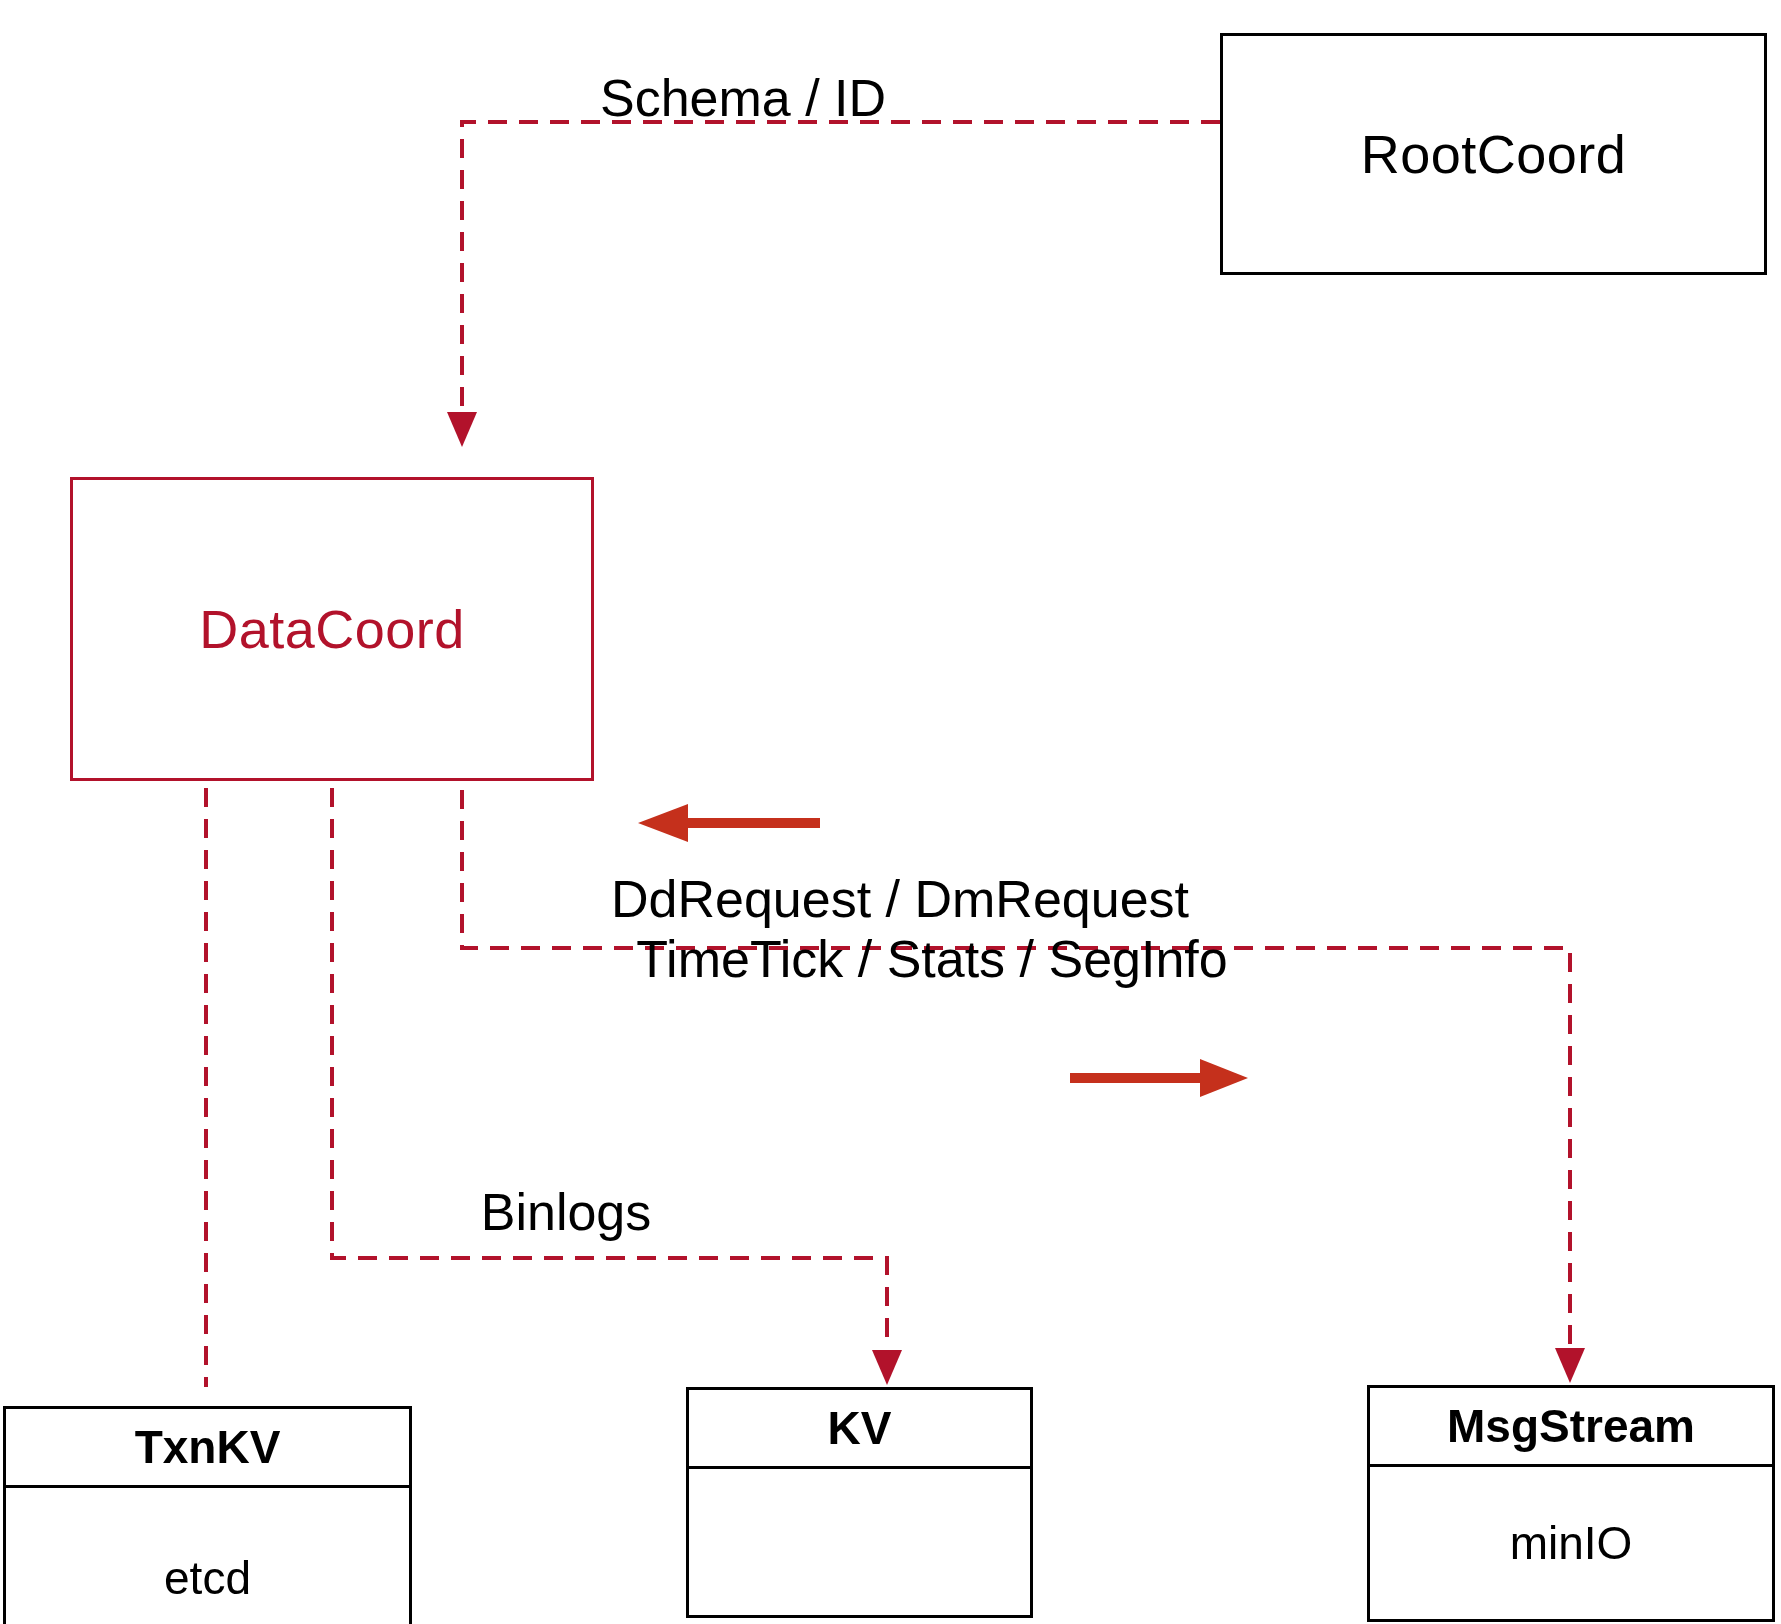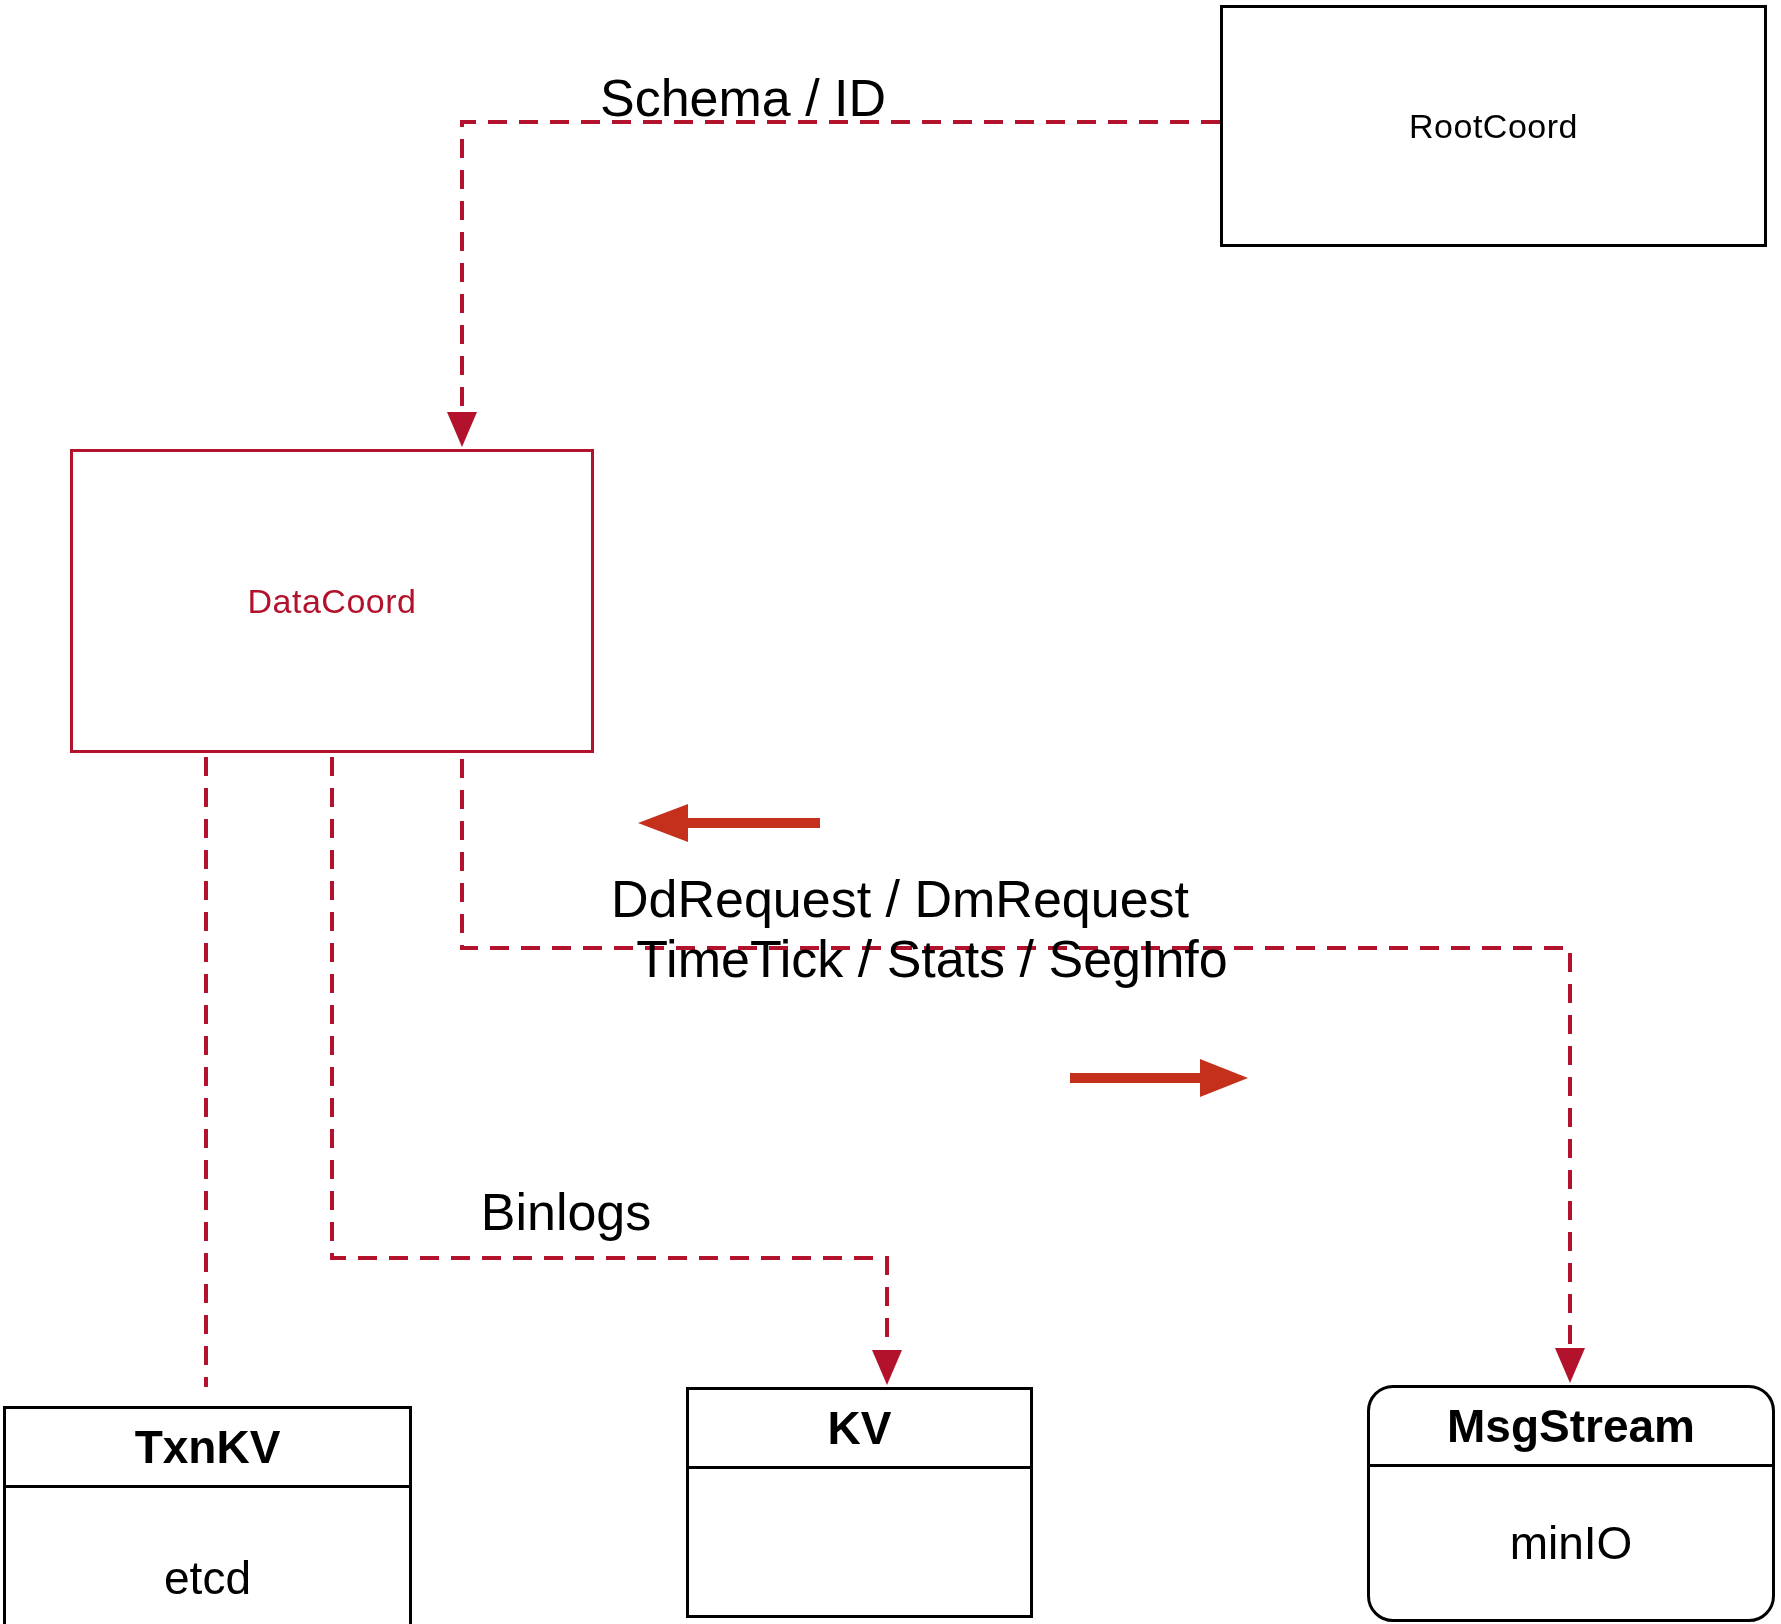--- a/index.html
+++ b/index.html
@@ -38,21 +38,21 @@
 
   .node {
     position: absolute;
     background: var(--canvas-bg);
     border: 3px solid var(--box-border);
     display: flex;
     align-items: center;
     justify-content: center;
     color: var(--text-black);
   }
-  .big-label { font-size: 34px; letter-spacing: 0.5px; }
+  .big-label { font-size: 54px; letter-spacing: 0.5px; margin-top: 28px; }
   .node.red-node {
     border-color: var(--datacoord-red);
     color: var(--datacoord-red);
   }
   .table-node {
     flex-direction: column;
     align-items: stretch;
     justify-content: flex-start;
   }
   .node-header {
@@ -137,18 +137,18 @@
 
   <div class="node table-node" style="left:3px; top:1389px; width:409px; height:265px;margin-top:17px;">
     <div class="node-header">TxnKV</div>
     <div class="node-body">etcd</div>
   </div>
 
   <div class="node table-node" style="left:686px; top:1387px; width:347px; height:231px;">
     <div class="node-header">KV</div>
   </div>
 
-  <div class="node table-node" style="left:1367px; top:1385px; width:408px; height:237px;border-radius:26px;">
+  <div class="node table-node" style="left:1367px; top:1385px; width:408px; height:237px;">
     <div class="node-header">MsgStream</div>
     <div class="node-body">minIO</div>
   </div>
 
 </div>
 
 </body></html>

